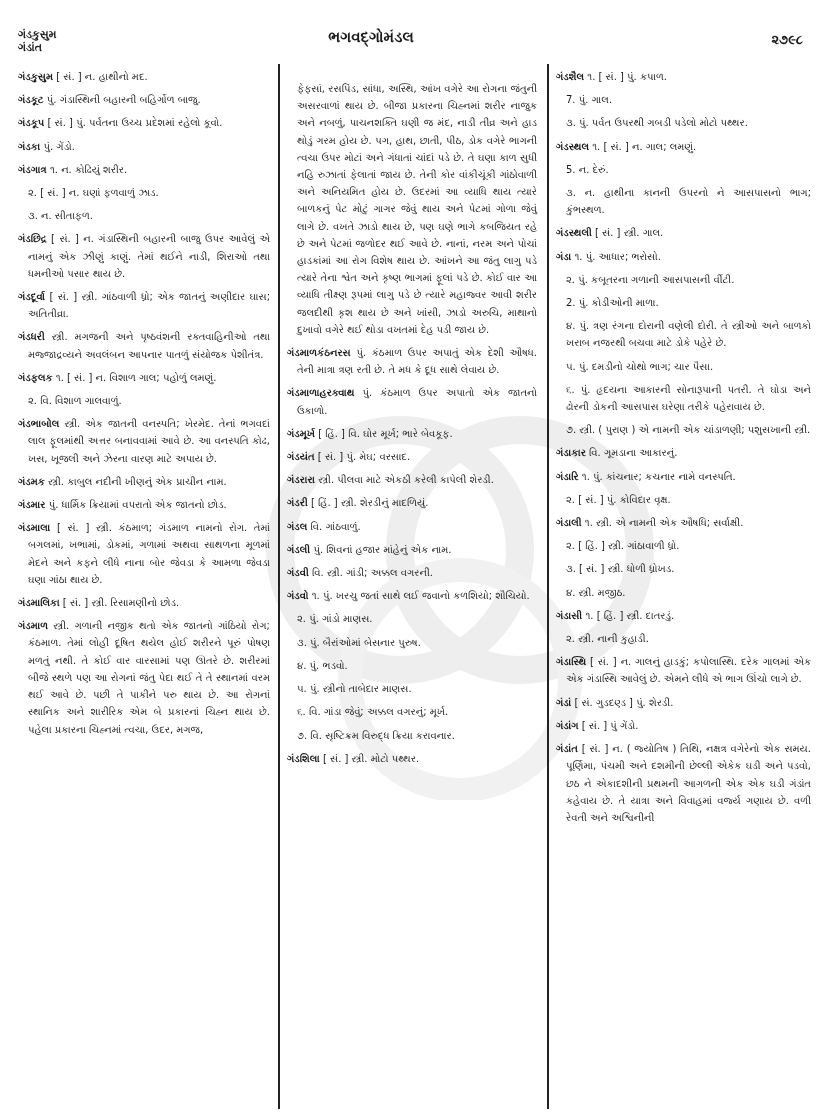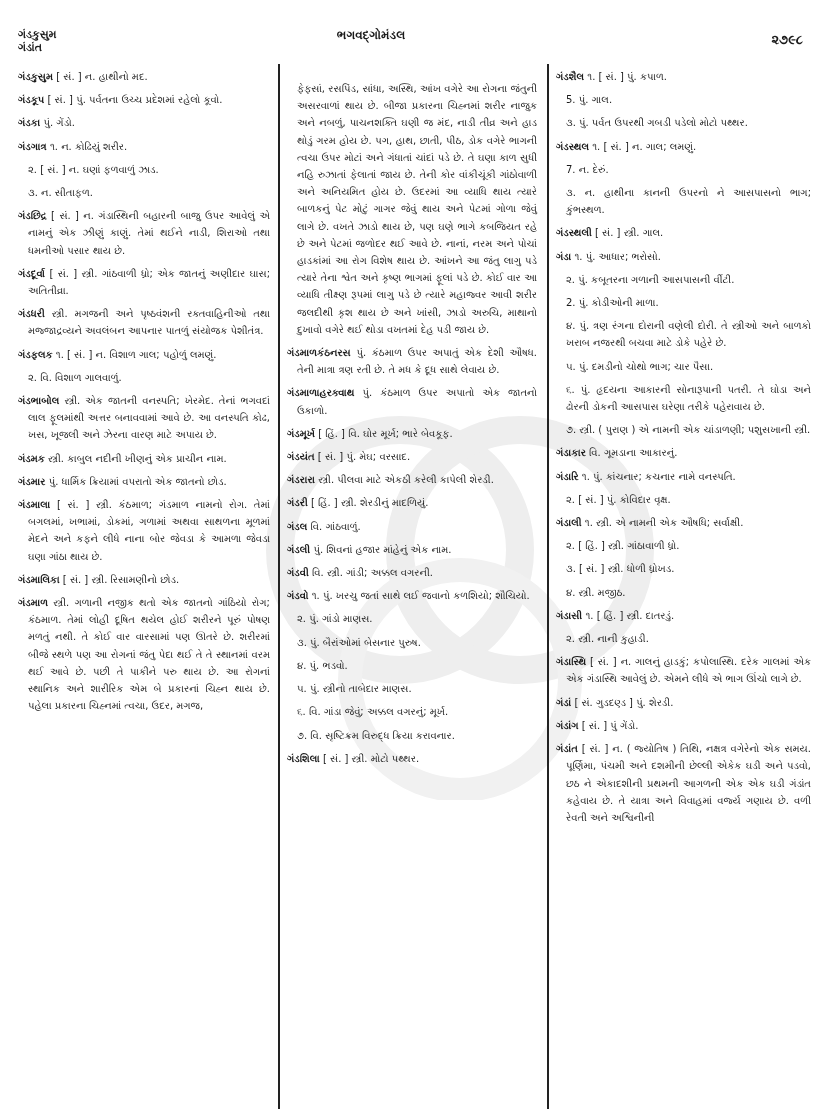--- a/index.html
+++ b/index.html
@@ -7,21 +7,21 @@
     width:825px; height:1119px; background:#ffffff; overflow:hidden;
     position:relative; color:#1a1a1a;
     font-family:"DejaVu Sans", "Liberation Sans", sans-serif;
   }
   .watermark {
     position:absolute; left:250px; top:380px; width:420px; height:420px;
     pointer-events:none;
   }
   .header { position:absolute; top:0; left:0; width:825px; height:60px; }
   .hdr-left { position:absolute; left:18px; top:28px; font-size:11px; font-weight:bold; line-height:13px; }
-  .hdr-center { position:absolute; left:0; width:742px; top:28px; text-align:center; font-size:12px; font-weight:bold; }
+  .hdr-center { position:absolute; left:0; width:742px; top:28px; text-align:center; font-size:15px; font-weight:bold; }
   .hdr-right { position:absolute; right:22px; top:32px; font-size:13px; font-weight:bold; }
   .col {
     position:absolute; top:68px; font-size:10px; line-height:17.2px;
     text-align:justify;
   }
   .col1 { left:18px; width:252px; }
   .col2 { left:287px; width:250px; }
   .col3 { left:556px; width:255px; }
   .divider { position:absolute; top:64px; width:2px; background:#222; }
   .div1 { left:278px; height:1045px; }
@@ -47,20 +47,21 @@
   </div>
   <div class="hdr-center">ભગવદ્ગોમંડલ</div>
   <div class="hdr-right">૨૭૯૮</div>
 </div>
 
 <div class="divider div1"></div>
 <div class="divider div2"></div>
 
 <div class="col col1">
     <div class="entry"><span class="hw">ગંડકુસુમ</span> <span>[ સં. ] ન. હાથીનો મદ.</span></div>
+    <div class="entry"><span class="hw">ગંડકૂટ</span> <span>પું. ગંડાસ્થિની બહારની બહિર્ગોળ બાજુ.</span></div>
     <div class="entry"><span class="hw">ગંડકૂપ</span> <span>[ સં. ] પું. પર્વતના ઉચ્ચ પ્રદેશમાં રહેલો કૂવો.</span></div>
     <div class="entry"><span class="hw">ગંડકા</span> <span>પું. ગેંડો.</span></div>
     <div class="entry"><span class="hw">ગંડગાત્ર</span> <span>૧. ન. કોઢિયું શરીર.</span></div>
     <div class="sense"><span>૨. [ સં. ] ન. ઘણાં ફળવાળું ઝાડ.</span></div>
     <div class="sense"><span>૩. ન. સીતાફળ.</span></div>
     <div class="entry"><span class="hw">ગંડછિદ્ર</span> <span>[ સં. ] ન. ગંડાસ્થિની બહારની બાજુ ઉપર આવેલું એ નામનું એક ઝીણું કાણું. તેમાં થઈને નાડી, શિરાઓ તથા ધમનીઓ પસાર થાય છે.</span></div>
     <div class="entry"><span class="hw">ગંડદૂર્વા</span> <span>[ સં. ] સ્ત્રી. ગાંઠવાળી ધ્રો; એક જાતનું અણીદાર ઘાસ; અતિતીવ્રા.</span></div>
     <div class="entry"><span class="hw">ગંડધરી</span> <span>સ્ત્રી. મગજની અને પૃષ્ઠવંશની રક્તવાહિનીઓ તથા મજ્જાદ્રવ્યને અવલંબન આપનાર પાતળું સંયોજક પેશીતંત્ર.</span></div>
     <div class="entry"><span class="hw">ગંડફલક</span> <span>૧. [ સં. ] ન. વિશાળ ગાલ; પહોળું લમણું.</span></div>
     <div class="sense"><span>૨. વિ. વિશાળ ગાલવાળું.</span></div>
@@ -86,24 +87,24 @@
     <div class="sense"><span>૨. પું. ગાંડો માણસ.</span></div>
     <div class="sense"><span>૩. પું. બૈરાંઓમાં બેસનાર પુરુષ.</span></div>
     <div class="sense"><span>૪. પું. ભડવો.</span></div>
     <div class="sense"><span>૫. પું. સ્ત્રીનો તાબેદાર માણસ.</span></div>
     <div class="sense"><span>૬. વિ. ગાંડા જેવું; અક્કલ વગરનું; મૂર્ખ.</span></div>
     <div class="sense"><span>૭. વિ. સૃષ્ટિક્રમ વિરુદ્ધ ક્રિયા કરાવનાર.</span></div>
     <div class="entry"><span class="hw">ગંડશિલા</span> <span>[ સં. ] સ્ત્રી. મોટો પથ્થર.</span></div>
   </div>
 <div class="col col3">
     <div class="entry"><span class="hw">ગંડશૈલ</span> <span>૧. [ સં. ] પું. કપાળ.</span></div>
-    <div class="sense"><span>5. પું. ગાલ.</span></div>
+    <div class="sense"><span>7. પું. ગાલ.</span></div>
     <div class="sense"><span>૩. પું. પર્વત ઉપરથી ગબડી પડેલો મોટો પથ્થર.</span></div>
     <div class="entry"><span class="hw">ગંડસ્થલ</span> <span>૧. [ સં. ] ન. ગાલ; લમણું.</span></div>
-    <div class="sense"><span>7. ન. દેરું.</span></div>
+    <div class="sense"><span>5. ન. દેરું.</span></div>
     <div class="sense"><span>૩. ન. હાથીના કાનની ઉપરનો ને આસપાસનો ભાગ; કુંભસ્થળ.</span></div>
     <div class="entry"><span class="hw">ગંડસ્થલી</span> <span>[ સં. ] સ્ત્રી. ગાલ.</span></div>
     <div class="entry"><span class="hw">ગંડા</span> <span>૧. પું. આધાર; ભરોસો.</span></div>
     <div class="sense"><span>૨. પું. કબૂતરના ગળાની આસપાસની વીંટી.</span></div>
     <div class="sense"><span>2. પું. કોડીઓની માળા.</span></div>
     <div class="sense"><span>૪. પું. ત્રણ રંગના દોરાની વણેલી દોરી. તે સ્ત્રીઓ અને બાળકો ખરાબ નજરથી બચવા માટે ડોકે પહેરે છે.</span></div>
     <div class="sense"><span>૫. પું. દમડીનો ચોથો ભાગ; ચાર પૈસા.</span></div>
     <div class="sense"><span>૬. પું. હૃદયના આકારની સોનારૂપાની પતરી. તે ઘોડા અને ઢોરની ડોકની આસપાસ ઘરેણા તરીકે પહેરાવાય છે.</span></div>
     <div class="sense"><span>૭. સ્ત્રી. ( પુરાણ ) એ નામની એક ચાંડાળણી; પશુસખાની સ્ત્રી.</span></div>
     <div class="entry"><span class="hw">ગંડાકાર</span> <span>વિ. ગૂમડાના આકારનું.</span></div>

